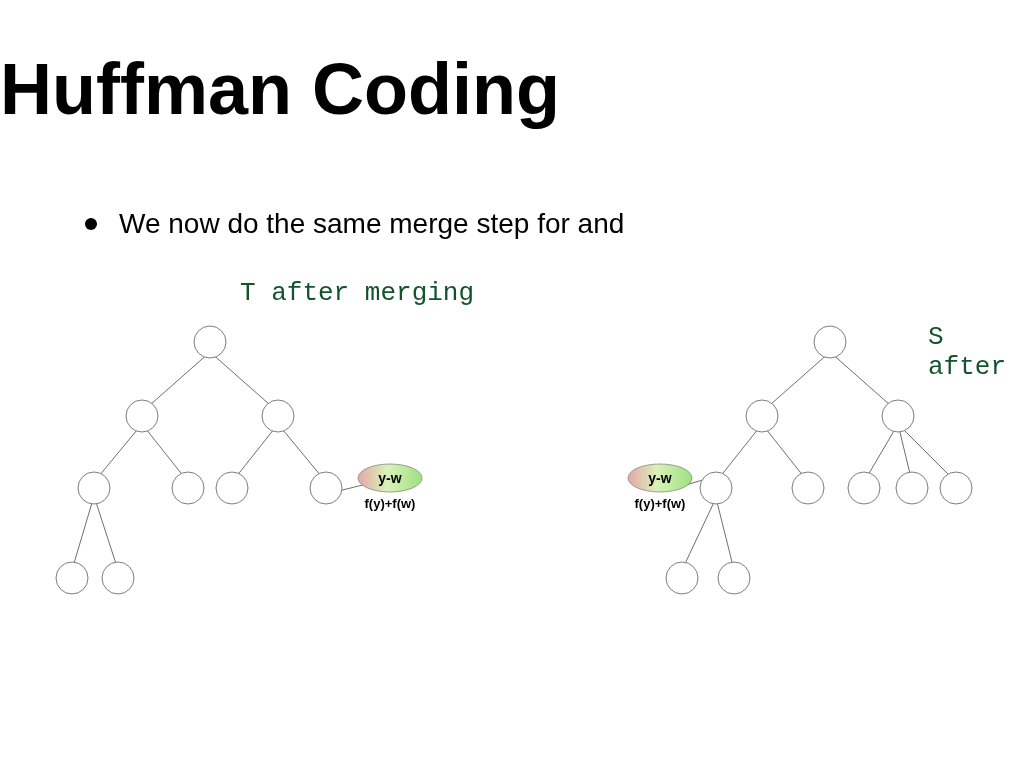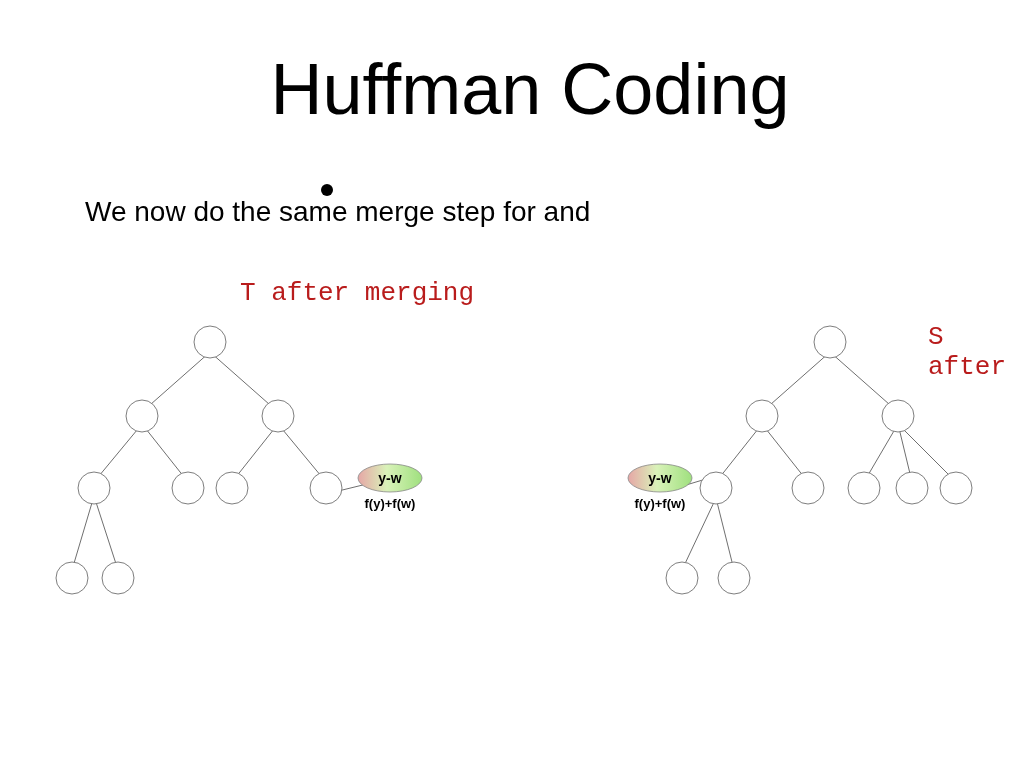--- a/index.html
+++ b/index.html
@@ -9,49 +9,46 @@
     height: 768px;
     background: #ffffff;
     font-family: Arial, Helvetica, sans-serif;
     overflow: hidden;
   }
   .title {
     position: absolute;
     left: 0;
     right: 0;
     top: 48px;
-    text-align: center;
     font-size: 72px;
-    font-weight: 400;
+    font-weight: 700;
     color: #000;
-    padding-left: 36px;
   }
   .bullet-row {
     position: absolute;
     left: 85px;
-    top: 184px;
+    top: 208px;
     display: flex;
     align-items: center;
-    flex-direction: column;
   }
   .bullet-dot {
     width: 12px;
     height: 12px;
     border-radius: 50%;
     background: #000;
     margin-right: 22px;
   }
   .bullet-text {
     font-size: 28px;
     color: #000;
   }
   .mono {
     font-family: "Courier New", Courier, monospace;
     font-size: 26px;
-    color: #b91c1c;
+    color: #14532d;
     position: absolute;
   }
   .caption-t { left: 240px; top: 278px; }
   .caption-s { left: 928px; top: 278px; margin-top: 44px; }
   .tree-wrap {
     position: absolute;
   }
   .tree-t { left: 70px; top: 320px; width: 480px; height: 330px; }
   .tree-s { left: 610px; top: 320px; width: 480px; height: 330px; }
 

